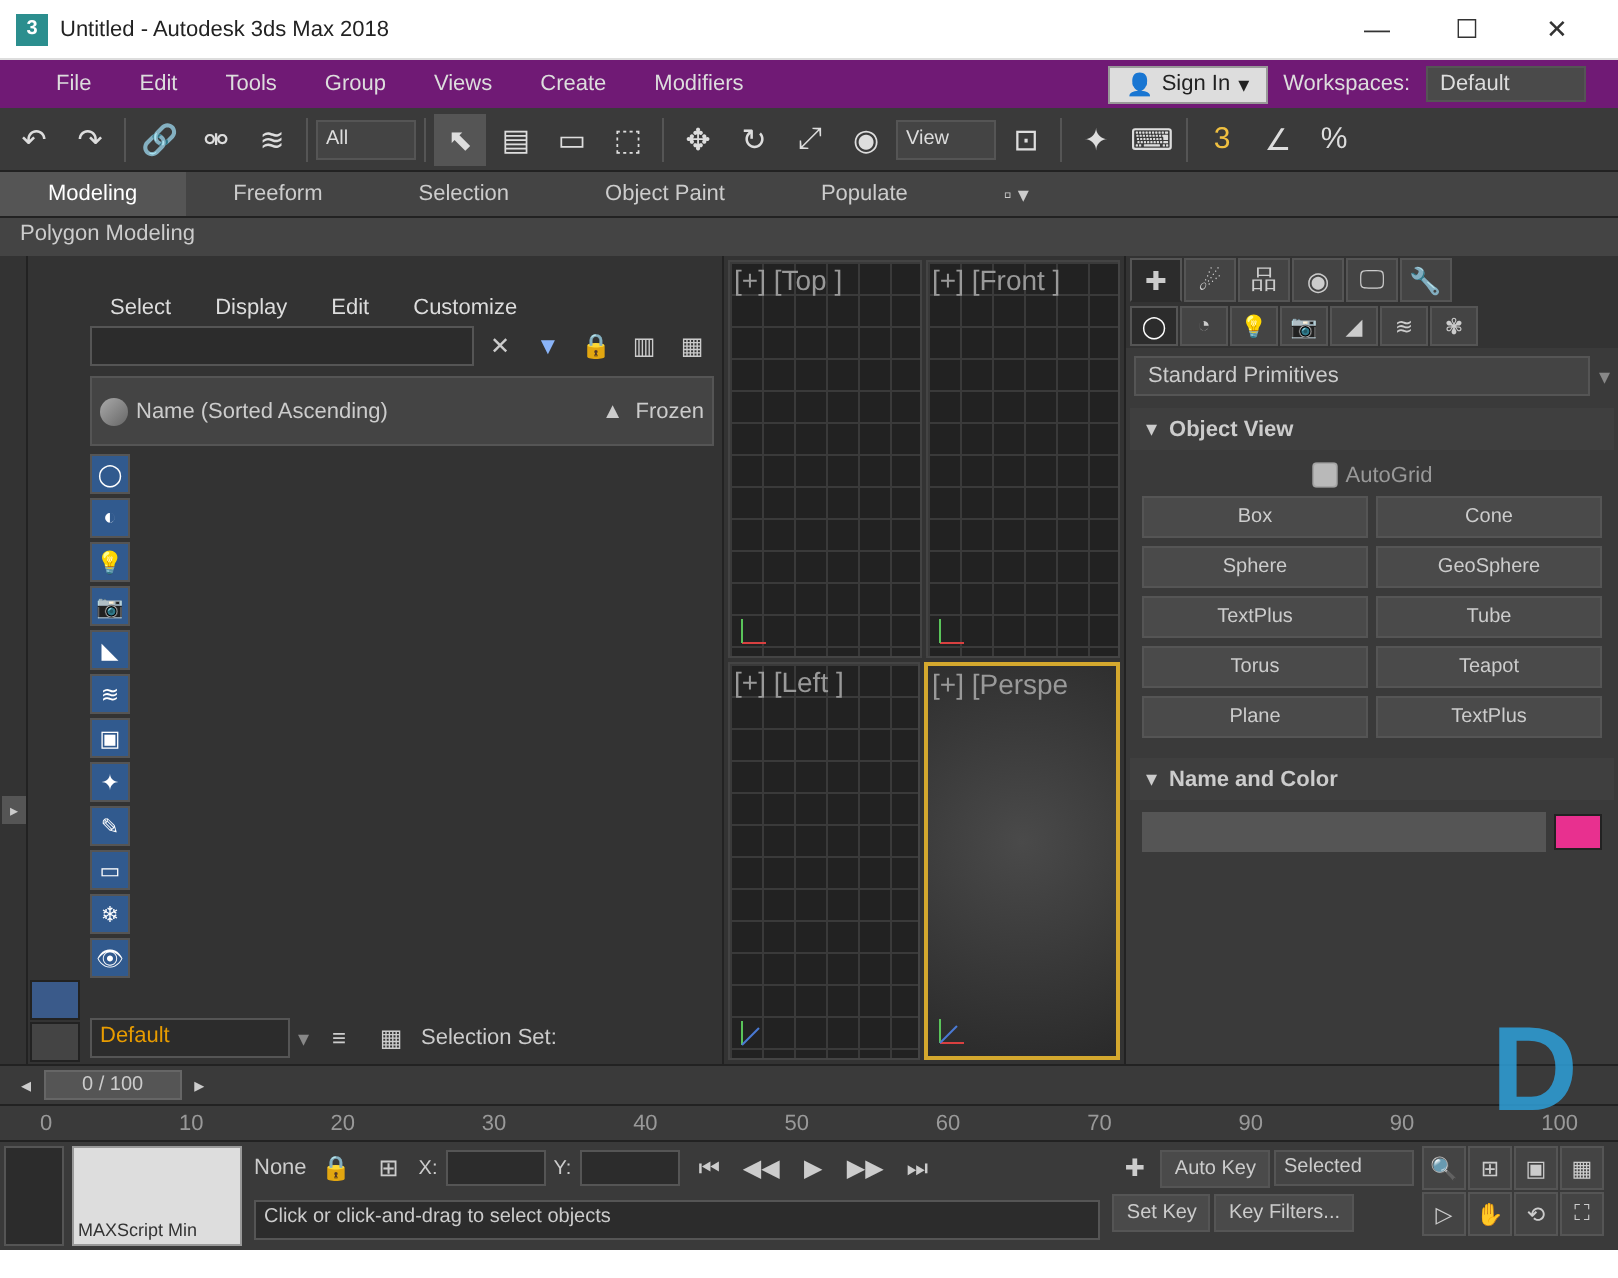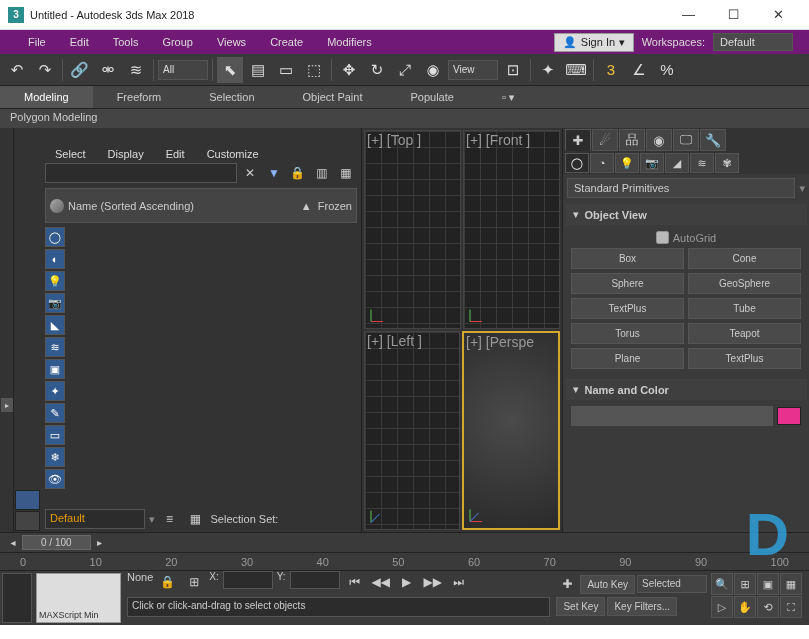--- a/index.html
+++ b/index.html
@@ -73,21 +73,21 @@
 .color-sw{width:24px;height:18px;background:#e8308f;border:1px solid #222;margin-left:auto}
 .timeslider{height:20px;background:#3a3a3a;display:flex;align-items:center;padding:0 4px;color:#ccc;border-top:1px solid #222}
 .ts-btn{width:18px;height:16px;display:flex;align-items:center;justify-content:center;font-size:10px}
 .ts-handle{background:#555;border:1px solid #666;padding:1px 18px;font-size:10px}
 .timeline{height:18px;background:#3a3a3a;position:relative;border-top:1px solid #222}
 .tl-ticks{display:flex;justify-content:space-between;padding:0 20px;color:#999;font-size:9px;height:100%;align-items:center}
 .bottom{height:55px;background:#3a3a3a;display:flex;border-top:1px solid #222}
 .mini-curve{width:30px;background:#2c2c2c;border:1px solid #555;margin:2px}
 .script-box{width:85px;background:#ddd;color:#333;border:1px solid #999;margin:2px;padding:2px;font-size:9px;display:flex;align-items:flex-end;overflow:hidden;white-space:nowrap}
 .status-area{flex:1;display:flex;flex-direction:column}
-.status-row{height:26px;display:flex;align-items:flex-start;padding:0 4px;gap:4px;color:#ccc}
+.status-row{height:26px;display:flex;align-items:center;padding:0 4px;gap:4px;color:#ccc}
 .coord-lbl{color:#ccc;font-size:10px}
 .coord-in{width:50px;background:#2c2c2c;border:1px solid #555;height:18px;color:#ccc;padding:0 2px;font-size:10px}
 .prompt{background:#2c2c2c;border:1px solid #555;flex:1;height:20px;padding:2px 4px;color:#ccc;font-size:10px}
 .play-btn{width:22px;height:22px;display:flex;align-items:center;justify-content:center;color:#ccc;font-size:12px}
 .key-area{display:flex;flex-direction:column;padding:2px;gap:2px}
 .key-row{display:flex;gap:2px;align-items:center}
 .kbtn{background:#4a4a4a;border:1px solid #555;color:#ccc;padding:3px 6px;font-size:10px}
 .anim-dd{background:#444;border:1px solid #555;color:#ccc;padding:2px 4px;min-width:70px;font-size:10px;height:18px}
 .nav-area{display:flex;flex-wrap:wrap;width:100px;padding:2px;gap:1px;align-content:flex-start}
 .nav-btn{width:22px;height:22px;background:#444;border:1px solid #555;display:flex;align-items:center;justify-content:center;color:#ccc;font-size:11px}

